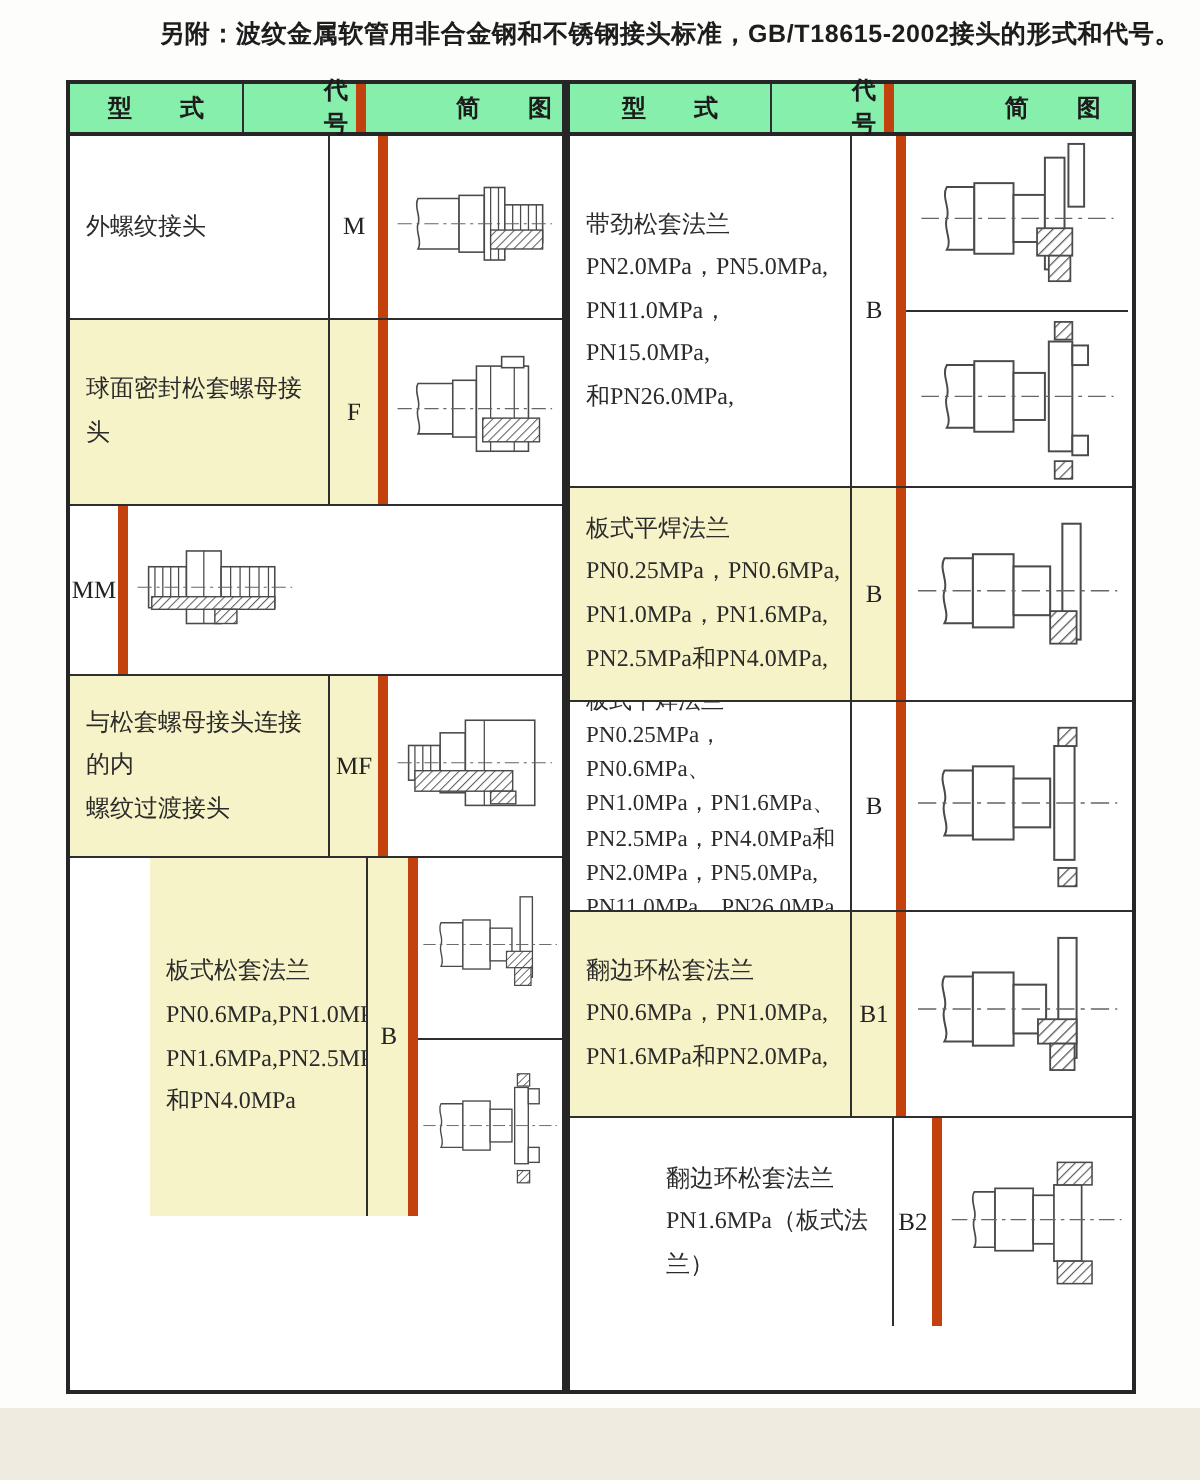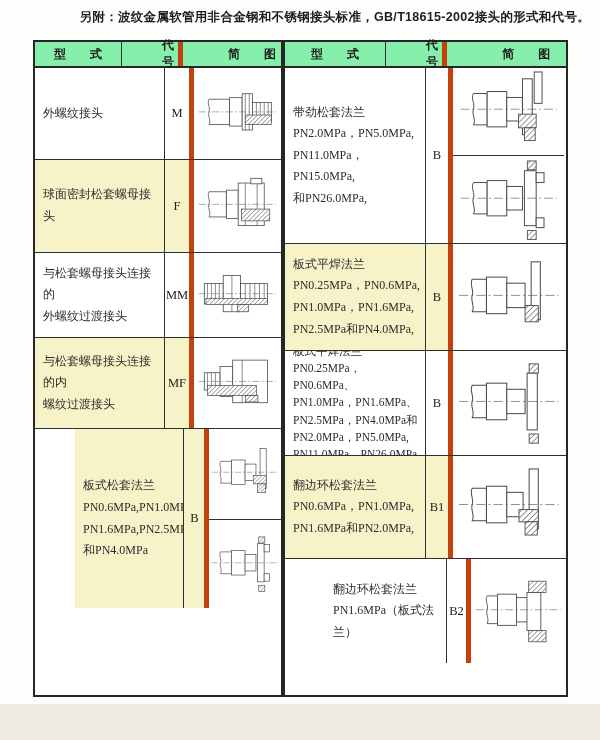--- a/index.html
+++ b/index.html
@@ -105,22 +105,20 @@
             <line class="ln" x1="60" y1="13" x2="60" y2="67"></line>
             <line class="ln" x1="75" y1="13" x2="75" y2="67"></line>
             <rect class="bx" x="67" y="7" width="14" height="7"></rect>
             <rect class="ht" x="55" y="46" width="36" height="15"></rect>
             <line class="cl" x1="1" y1="40" x2="99" y2="40"></line>
           </svg>
         </div>
     </div>
 
     <div class="trow" style="height:85px">
-      <div class="tc c-type">与松套螺母接头连接的
-外螺纹过渡接头</div>
       <div class="tc c-code">MM</div>
       <div class="tc c-diag">
           <svg viewBox="0 0 100 84" preserveAspectRatio="xMidYMid meet">
             <rect class="bx" x="8" y="27" width="24" height="26"></rect>
             <line class="ln" x1="12" y1="27" x2="12" y2="53"></line>
             <line class="ln" x1="17" y1="27" x2="17" y2="53"></line>
             <line class="ln" x1="22" y1="27" x2="22" y2="53"></line>
             <line class="ln" x1="27" y1="27" x2="27" y2="53"></line>
             <rect class="bx" x="32" y="17" width="22" height="46"></rect>
             <line class="ln" x1="43" y1="17" x2="43" y2="63"></line>

